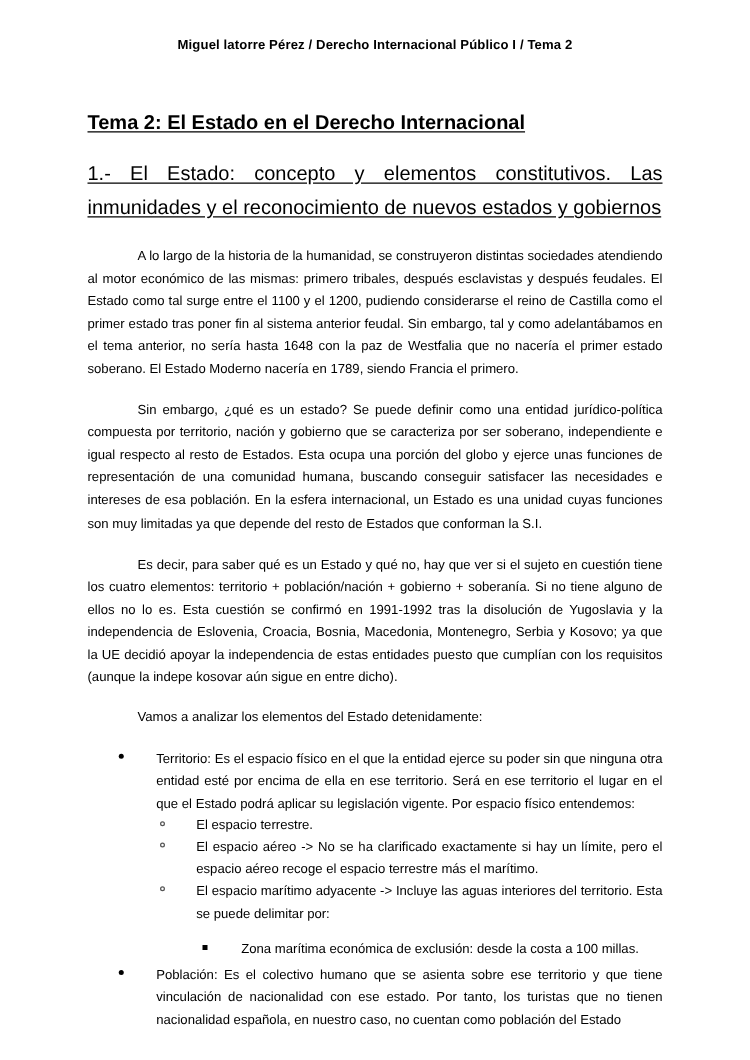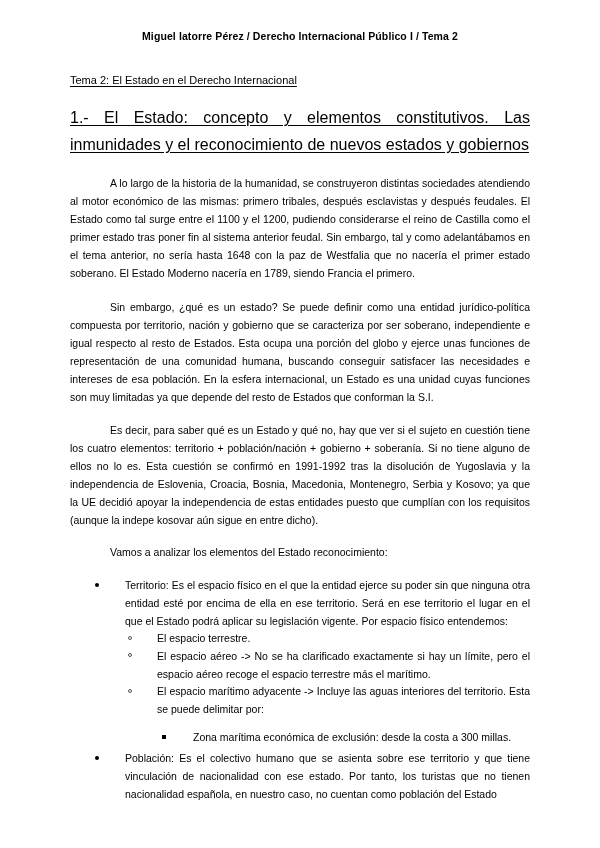--- a/index.html
+++ b/index.html
@@ -36,23 +36,23 @@
     margin-top: 30px;
     text-align: center;
     font-size: 10.5px;
     font-weight: bold;
     letter-spacing: 0.1px;
     line-height: 1.3;
   }
 
   
   .heading-main {
-    margin-top: 29px;
-    font-size: 11px;
-    font-weight: normal;
+    margin-top: 44px;
+    font-size: 16px;
+    font-weight: bold;
     text-decoration: underline;
     text-underline-offset: 2px;
     line-height: 1.35;
   }
 
   .heading-sub {
     margin-top: 18px;
     font-size: 16px;
     font-weight: normal;
     text-decoration: underline;
@@ -191,21 +191,21 @@
     <div class="heading-main">Tema 2: El Estado en el Derecho Internacional</div>
 
     <div class="heading-sub">1.- El Estado: concepto y elementos constitutivos. Las inmunidades y el reconocimiento de nuevos estados y gobiernos</div>
 
     <p class="body-par">A lo largo de la historia de la humanidad, se construyeron distintas sociedades atendiendo al motor económico de las mismas: primero tribales, después esclavistas y después feudales. El Estado como tal surge entre el 1100 y el 1200, pudiendo considerarse el reino de Castilla como el primer estado tras poner fin al sistema anterior feudal. Sin embargo, tal y como adelantábamos en el tema anterior, no sería hasta 1648 con la paz de Westfalia que no nacería el primer estado soberano. El Estado Moderno nacería en 1789, siendo Francia el primero.</p>
 
     <p class="body-par">Sin embargo, ¿qué es un estado? Se puede definir como una entidad jurídico-política compuesta por territorio, nación y gobierno que se caracteriza por ser soberano, independiente e igual respecto al resto de Estados. Esta ocupa una porción del globo y ejerce unas funciones de representación de una comunidad humana, buscando conseguir satisfacer las necesidades e intereses de esa población. En la esfera internacional, un Estado es una unidad cuyas funciones son muy limitadas ya que depende del resto de Estados que conforman la S.I.</p>
 
     <p class="body-par">Es decir, para saber qué es un Estado y qué no, hay que ver si el sujeto en cuestión tiene los cuatro elementos: territorio + población/nación + gobierno + soberanía. Si no tiene alguno de ellos no lo es. Esta cuestión se confirmó en 1991-1992 tras la disolución de Yugoslavia y la independencia de Eslovenia, Croacia, Bosnia, Macedonia, Montenegro, Serbia y Kosovo; ya que la UE decidió apoyar la independencia de estas entidades puesto que cumplían con los requisitos (aunque la indepe kosovar aún sigue en entre dicho).</p>
 
-    <p class="body-par tight">Vamos a analizar los elementos del Estado reconocimiento:</p>
+    <p class="body-par tight">Vamos a analizar los elementos del Estado detenidamente:</p>
 
     <ul class="lvl1">
 
       <li>
         <span class="marker"></span>
         <span>Territorio: Es el espacio físico en el que la entidad ejerce su poder sin que ninguna otra entidad esté por encima de ella en ese territorio. Será en ese territorio el lugar en el que el Estado podrá aplicar su legislación vigente. Por espacio físico entendemos:</span>
 
         <div class="sub-block">
           <ul class="lvl2">
 
@@ -219,21 +219,21 @@
               <span>El espacio aéreo -&gt; No se ha clarificado exactamente si hay un límite, pero el espacio aéreo recoge el espacio terrestre más el marítimo.</span>
             </li>
 
             <li class="just">
               <span class="marker"></span>
               <span>El espacio marítimo adyacente -&gt; Incluye las aguas interiores del territorio. Esta se puede delimitar por:</span>
 
               <ul class="lvl3">
                 <li>
                   <span class="marker"></span>
-                  <span>Zona marítima económica de exclusión: desde la costa a 300 millas.</span>
+                  <span>Zona marítima económica de exclusión: desde la costa a 100 millas.</span>
                 </li>
               </ul>
             </li>
 
           </ul>
         </div>
       </li>
 
       <li>
         <span class="marker"></span>

